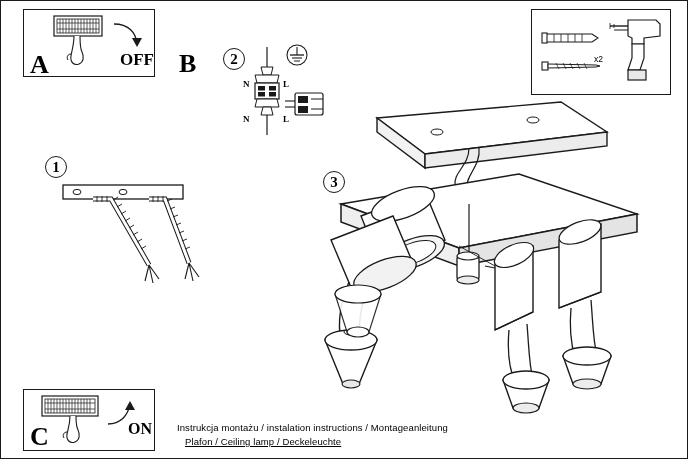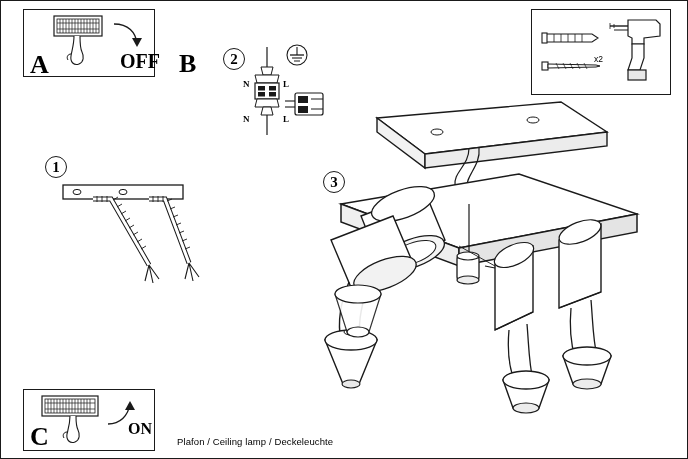--- a/index.html
+++ b/index.html
@@ -92,21 +92,21 @@
         <path d="M50,26 C50,34 48,40 47,46 C46,52 50,56 55,54 C60,52 60,46 58,42 C56,38 56,32 56,26" fill="#fff" stroke="#1a1a1a" stroke-width="1.1"></path>
         <path d="M47,44 C44,44 42,47 44,50" fill="none" stroke="#1a1a1a" stroke-width="1"></path>
       </g>
 
       <g fill="none" stroke="#1a1a1a" stroke-width="1.4">
         <path d="M90,14 C104,14 112,22 113,34"></path>
         <path d="M108,28 L113,37 L118,28" fill="#1a1a1a" stroke="none"></path>
       </g>
     </svg>
     <div class="bigletter abs" style="left:6px;top:40px;">A</div>
-    <div class="label abs" style="left:96px;top:40px;font-size:20px;">OFF</div>
+    <div class="label abs" style="left:96px;top:40px;font-size:17px;">OFF</div>
   </div>
 
   <div class="box" style="left:530px;top:8px;width:140px;height:86px;">
     <svg width="138" height="84" viewBox="0 0 138 84">
 
       <g>
         <path d="M14,24 L60,24 L66,28 L60,32 L14,32 Z" fill="#fff" stroke="#1a1a1a" stroke-width="1.1"></path>
         <g stroke="#1a1a1a" stroke-width="0.8">
           <line x1="22" y1="24" x2="22" y2="32"></line>
           <line x1="29" y1="24" x2="29" y2="32"></line>
@@ -360,15 +360,16 @@
       </g>
       <g fill="none" stroke="#1a1a1a" stroke-width="1.4">
         <path d="M84,34 C96,34 104,26 106,14"></path>
         <path d="M101,20 L106,11 L111,20" fill="#1a1a1a" stroke="none"></path>
       </g>
     </svg>
     <div class="bigletter abs" style="left:6px;top:32px;">C</div>
     <div class="label abs" style="left:104px;top:30px;font-size:16px;">ON</div>
   </div>
 
-  <div class="smalltxt abs" style="left:176px;top:435px;">Plafon / Ceiling lamp / Deckeleuchte</div>
+  <div class="smalltxt abs" style="left:176px;top:421px;">Instrukcja montażu / instalation instructions / Montageanleitung</div>
+  <div class="smalltxt abs" style="left:184px;top:435px;text-decoration:underline;">Plafon / Ceiling lamp / Deckeleuchte</div>
 
 </div>
 
 </body></html>

